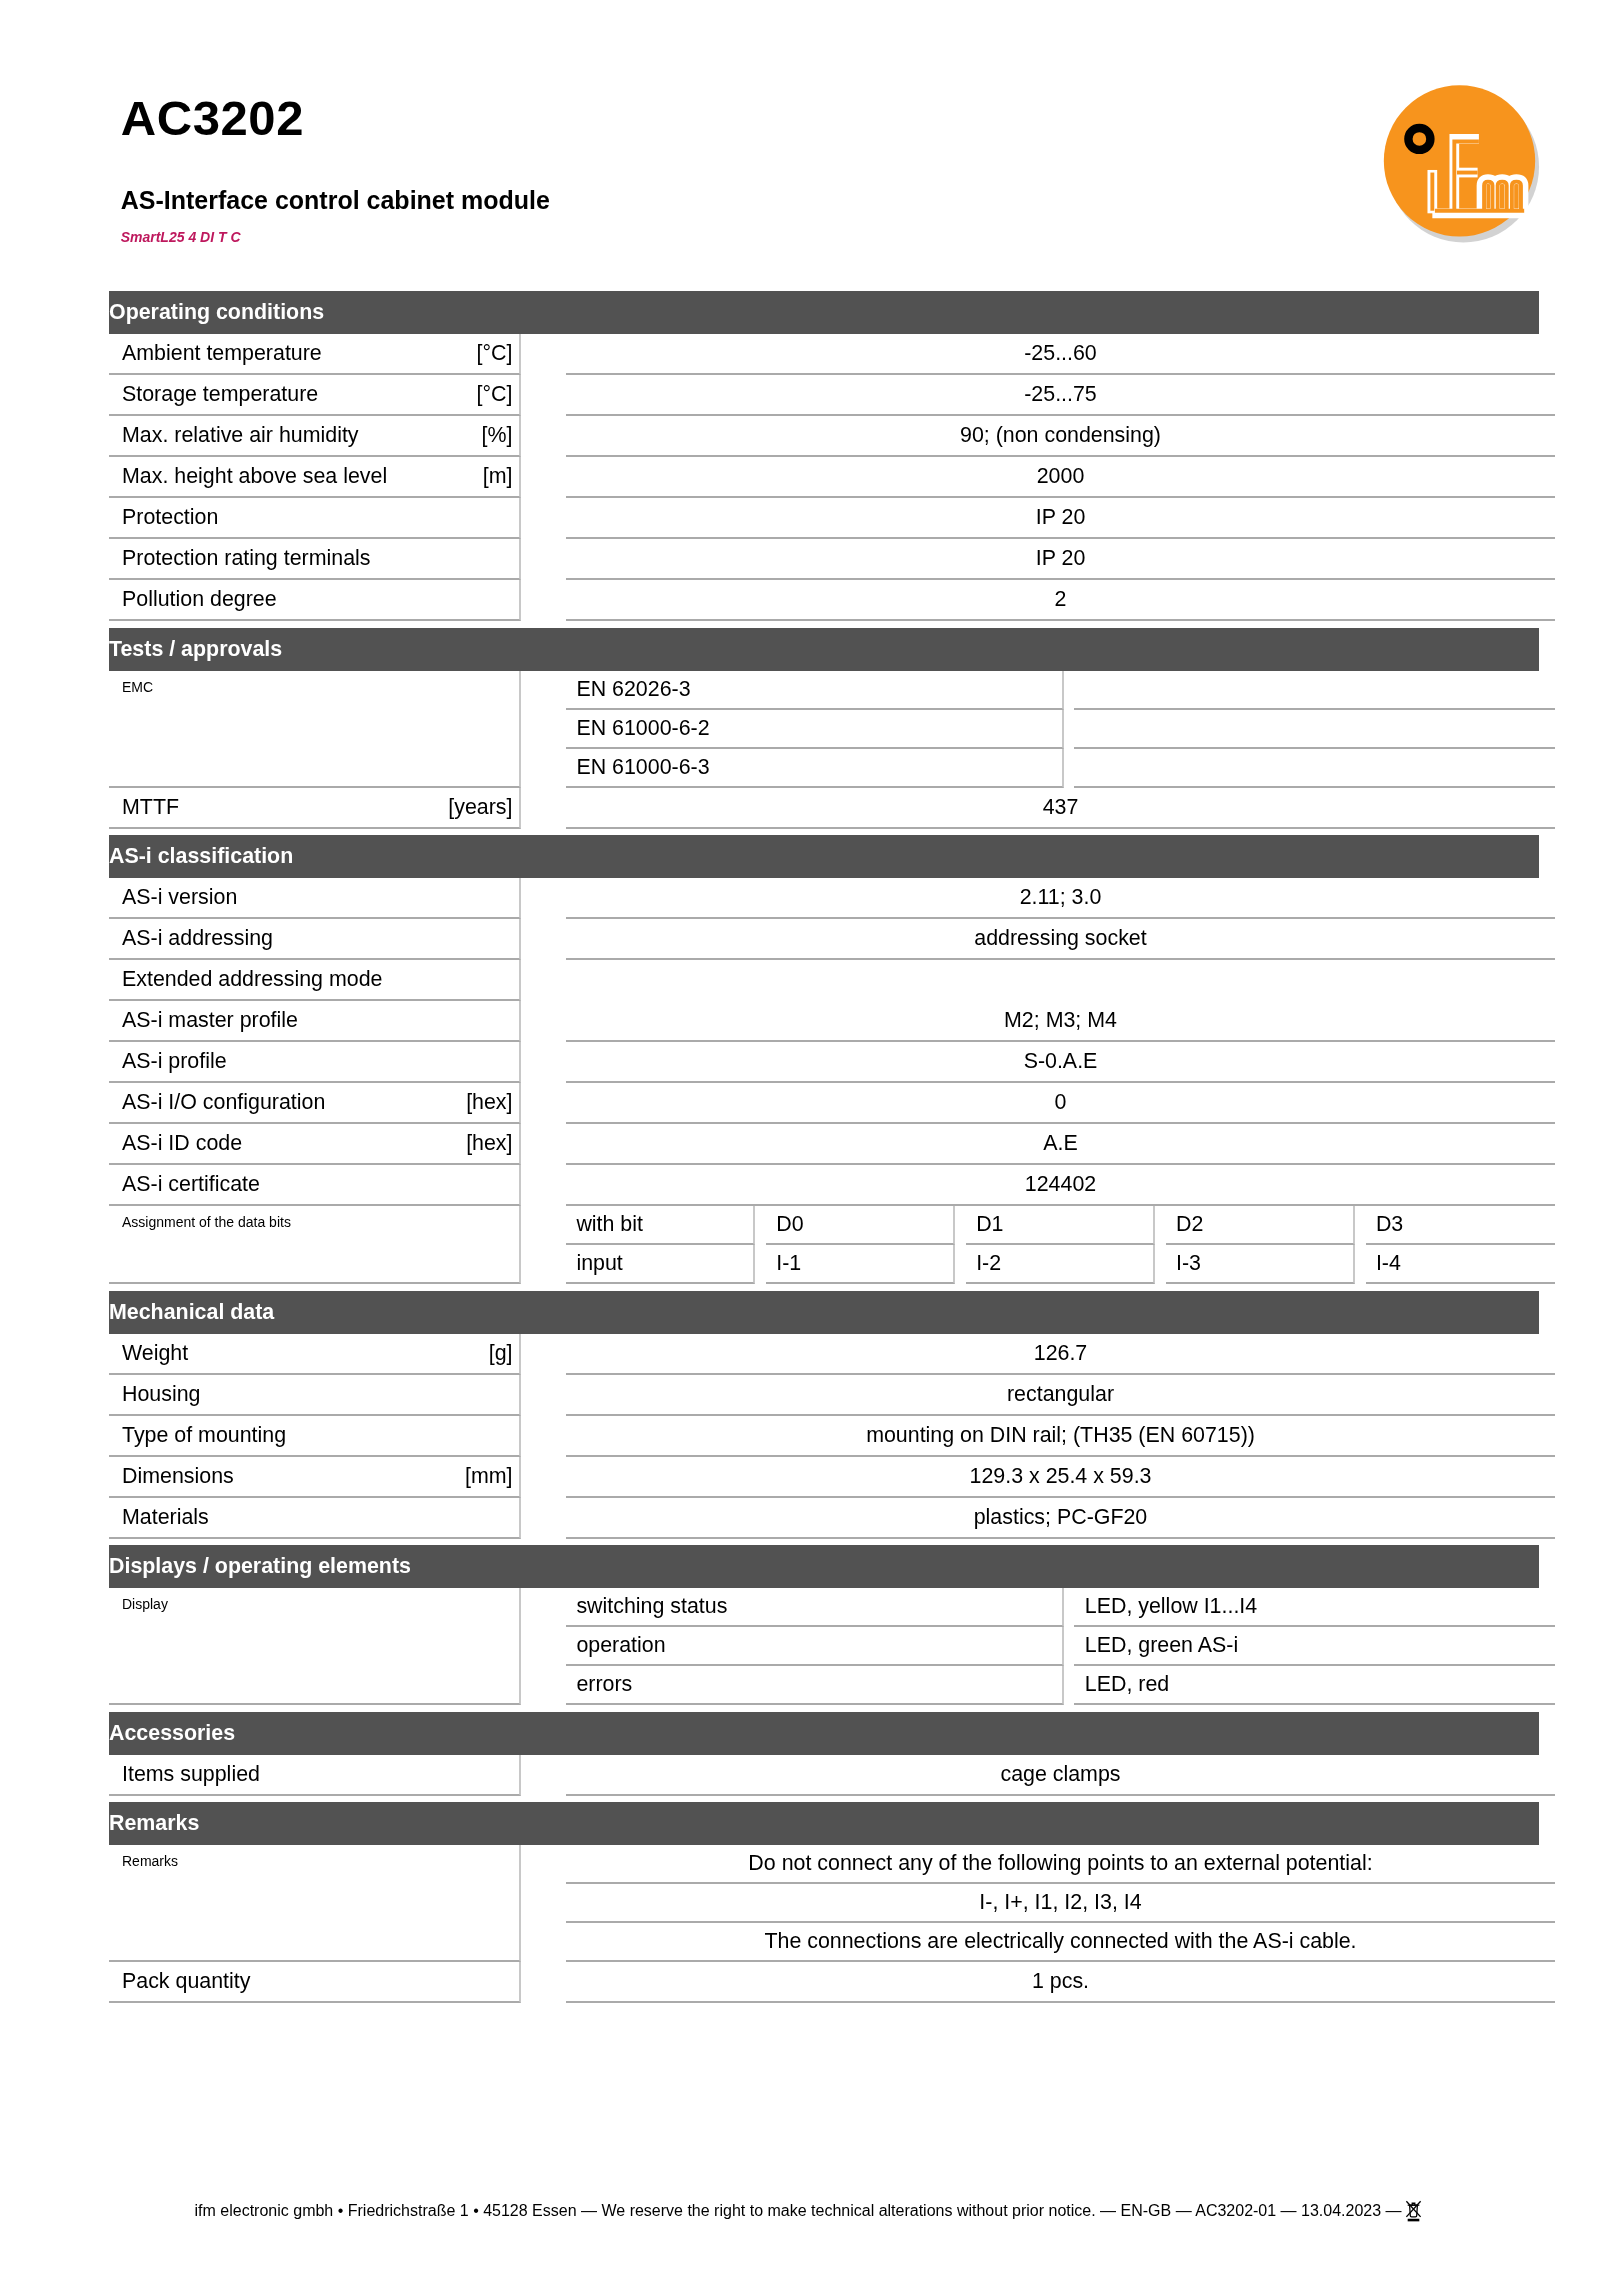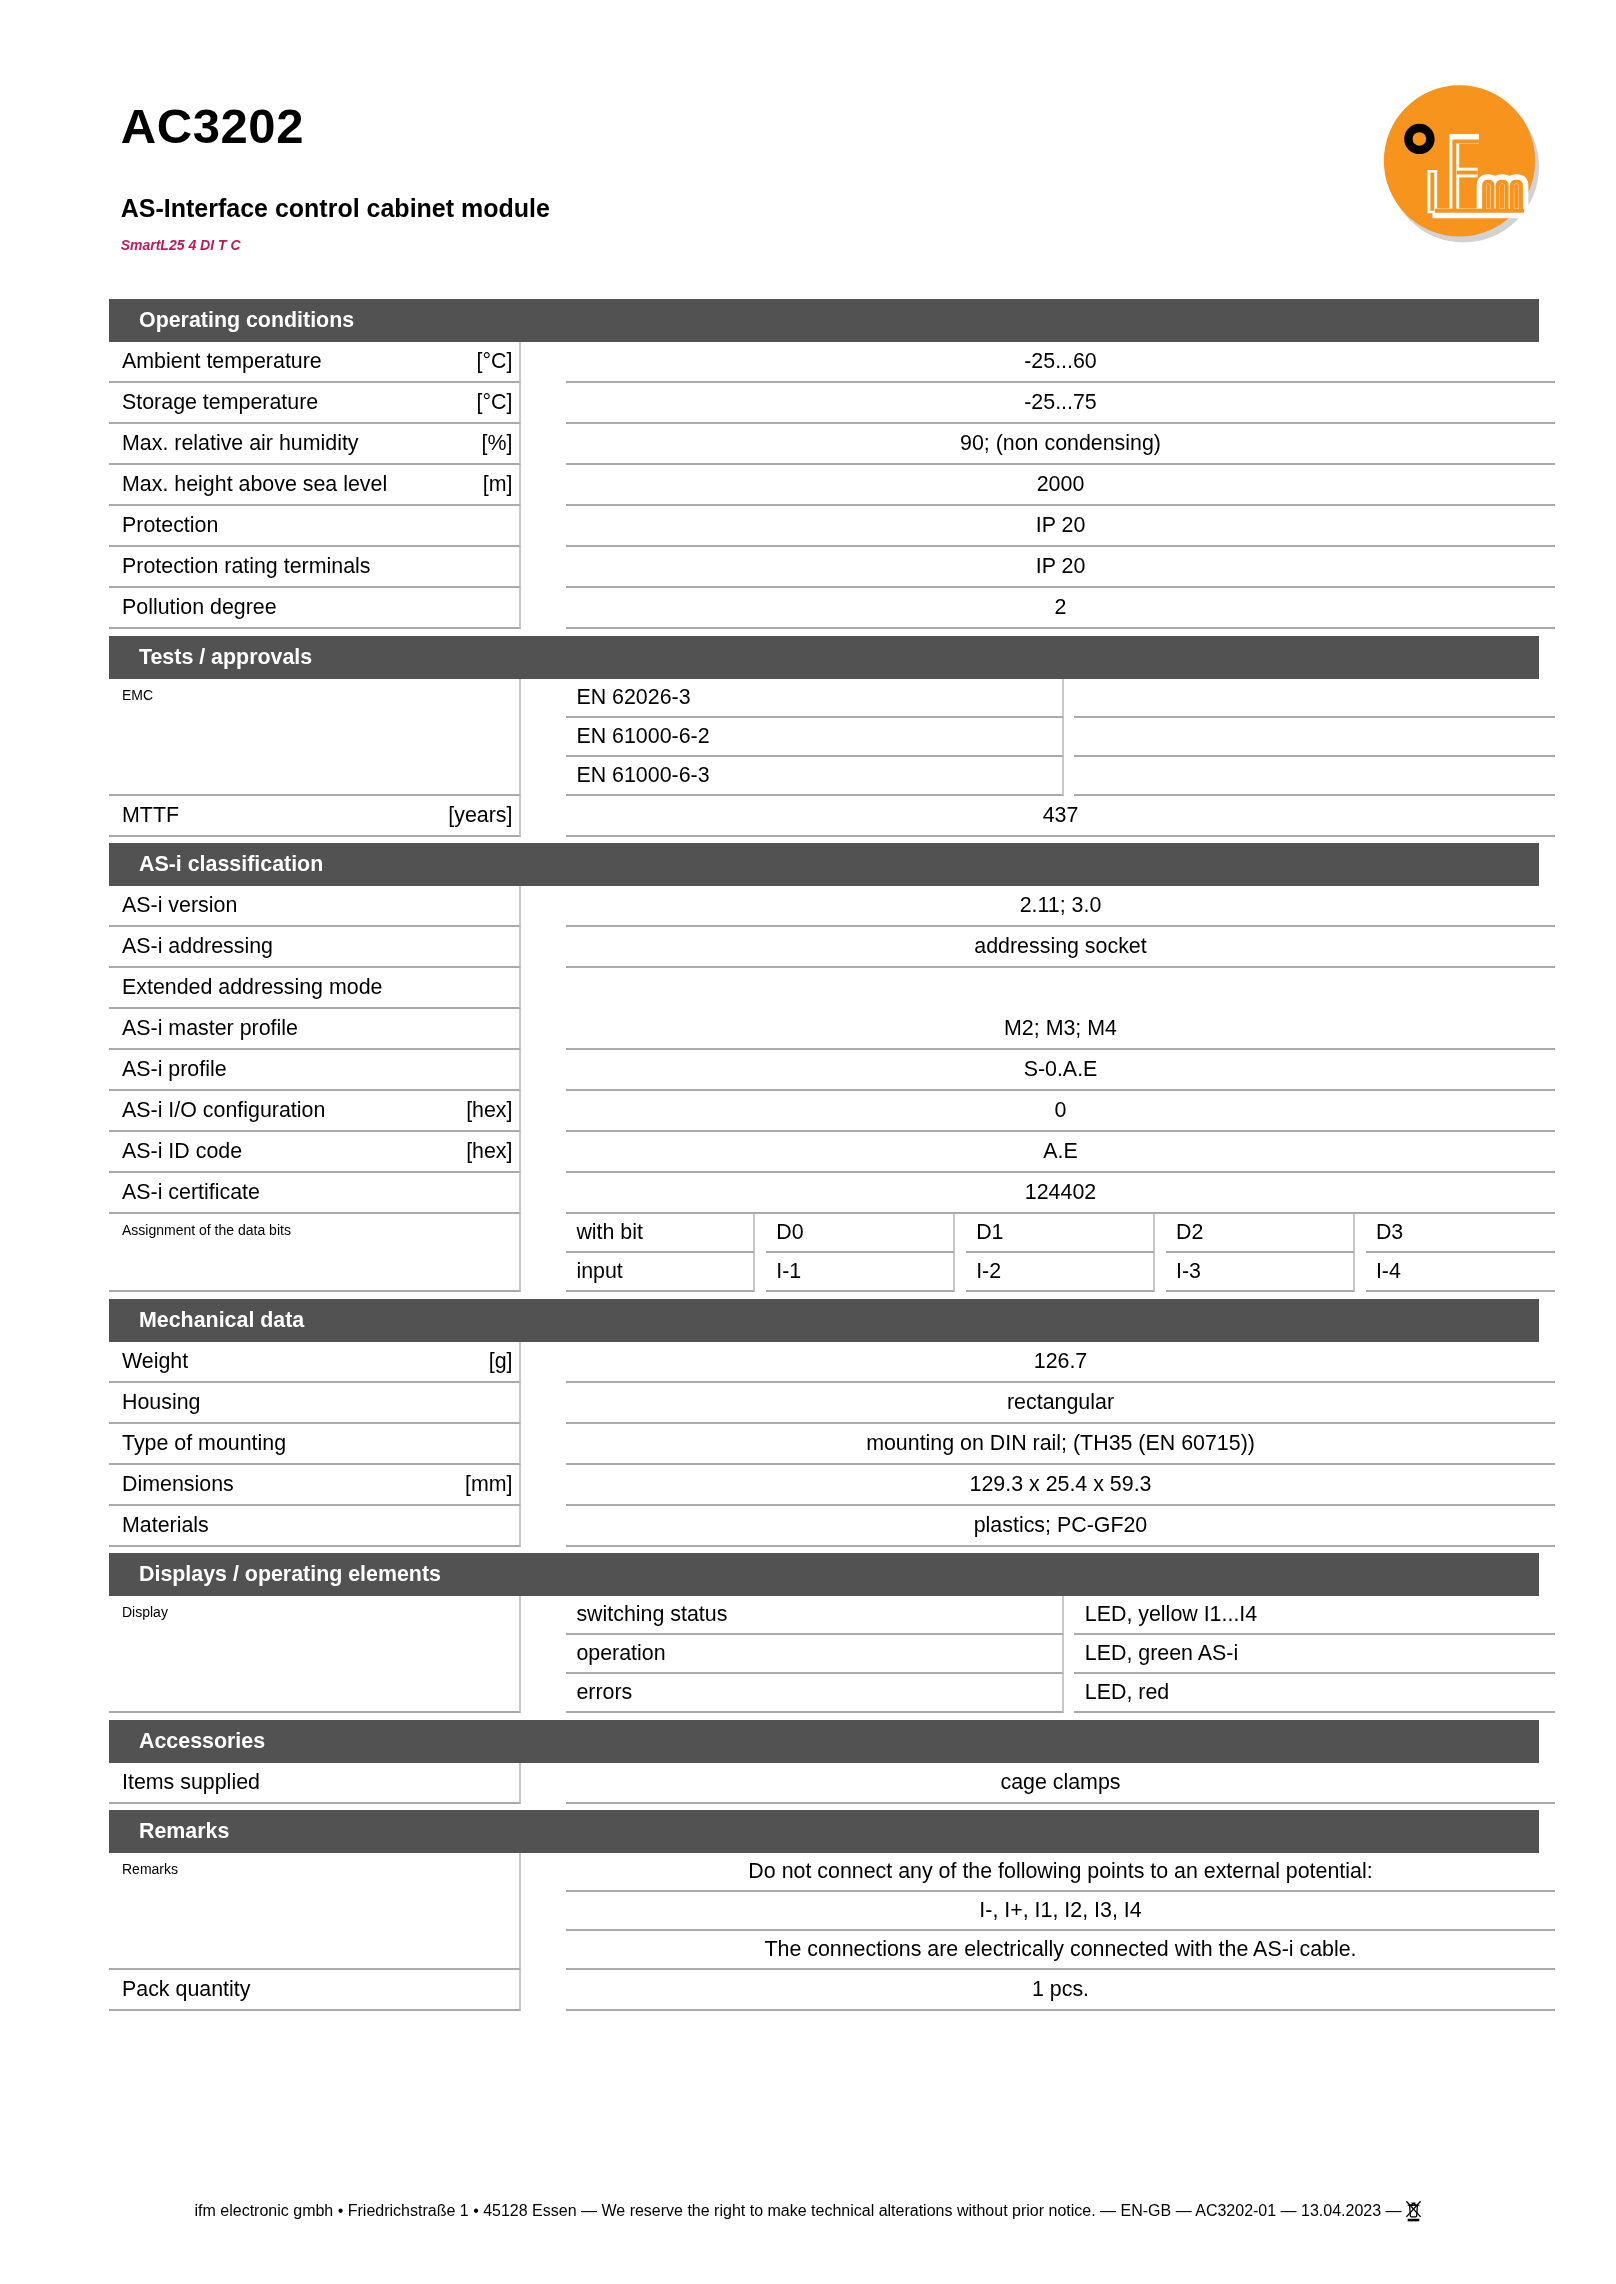--- a/index.html
+++ b/index.html
@@ -3,36 +3,36 @@
 <meta charset="utf-8">
 <style>
   * { box-sizing: border-box; margin: 0; padding: 0; }
   html, body { background: #ffffff; }
   body {
     width: 1617px; height: 2284px;
     font-family: "Liberation Sans", "DejaVu Sans", sans-serif;
     color: #000;
   }
   .page { position: relative; width: 1617px; height: 2284px; background: #fff; overflow: hidden; }
-  .sheet { position: absolute; left: 109px; top: 8px; width: 1430px; }
+  .sheet { position: absolute; left: 109px; top: 0; width: 1430px; }
 
   
   .product-code { margin: 94px 0 0 11.7px; font-size: 49px; font-weight: bold; line-height: 1; letter-spacing: 0.6px; }
   .product-title { margin: 45px 0 0 11.7px; font-size: 25px; font-weight: bold; line-height: 1; }
   .variant-name { margin: 17px 0 0 11.7px; font-size: 14px; font-weight: bold; line-height: 1; color: #be185d; font-style: italic; }
 
   .logo { position: absolute; left: 1378px; top: 82px; width: 163px; height: 163px; }
 
   
   .tables { margin-top: 47px; }
   .section { margin-bottom: 6.5px; }
   .section-bar {
     height: 43px; background: #525252; color: #fff;
     display: flex; align-items: center;
-    font-size: 21.4px; font-weight: bold; padding-left: 30px;
+    font-size: 21.4px; font-weight: bold; padding-left: 0;
   }
   .row, .block-row { display: grid; grid-template-columns: 412px 989px; column-gap: 45px; }
   .cell { border-bottom: 2.6px solid #aaaaaa; display: flex; align-items: center; font-size: 21.4px; }
   .h63 { height: 41px; }
   .label-cell { border-right: 2.6px solid #c8c8c8; justify-content: space-between; padding: 0 6.5px 0 13px; }
   .unit { text-align: right; white-space: nowrap; }
   .value-cell { justify-content: center; text-align: center; }
 
   
   .block-label { border-right: 2.6px solid #c8c8c8; border-bottom: 2.6px solid #aaaaaa;

